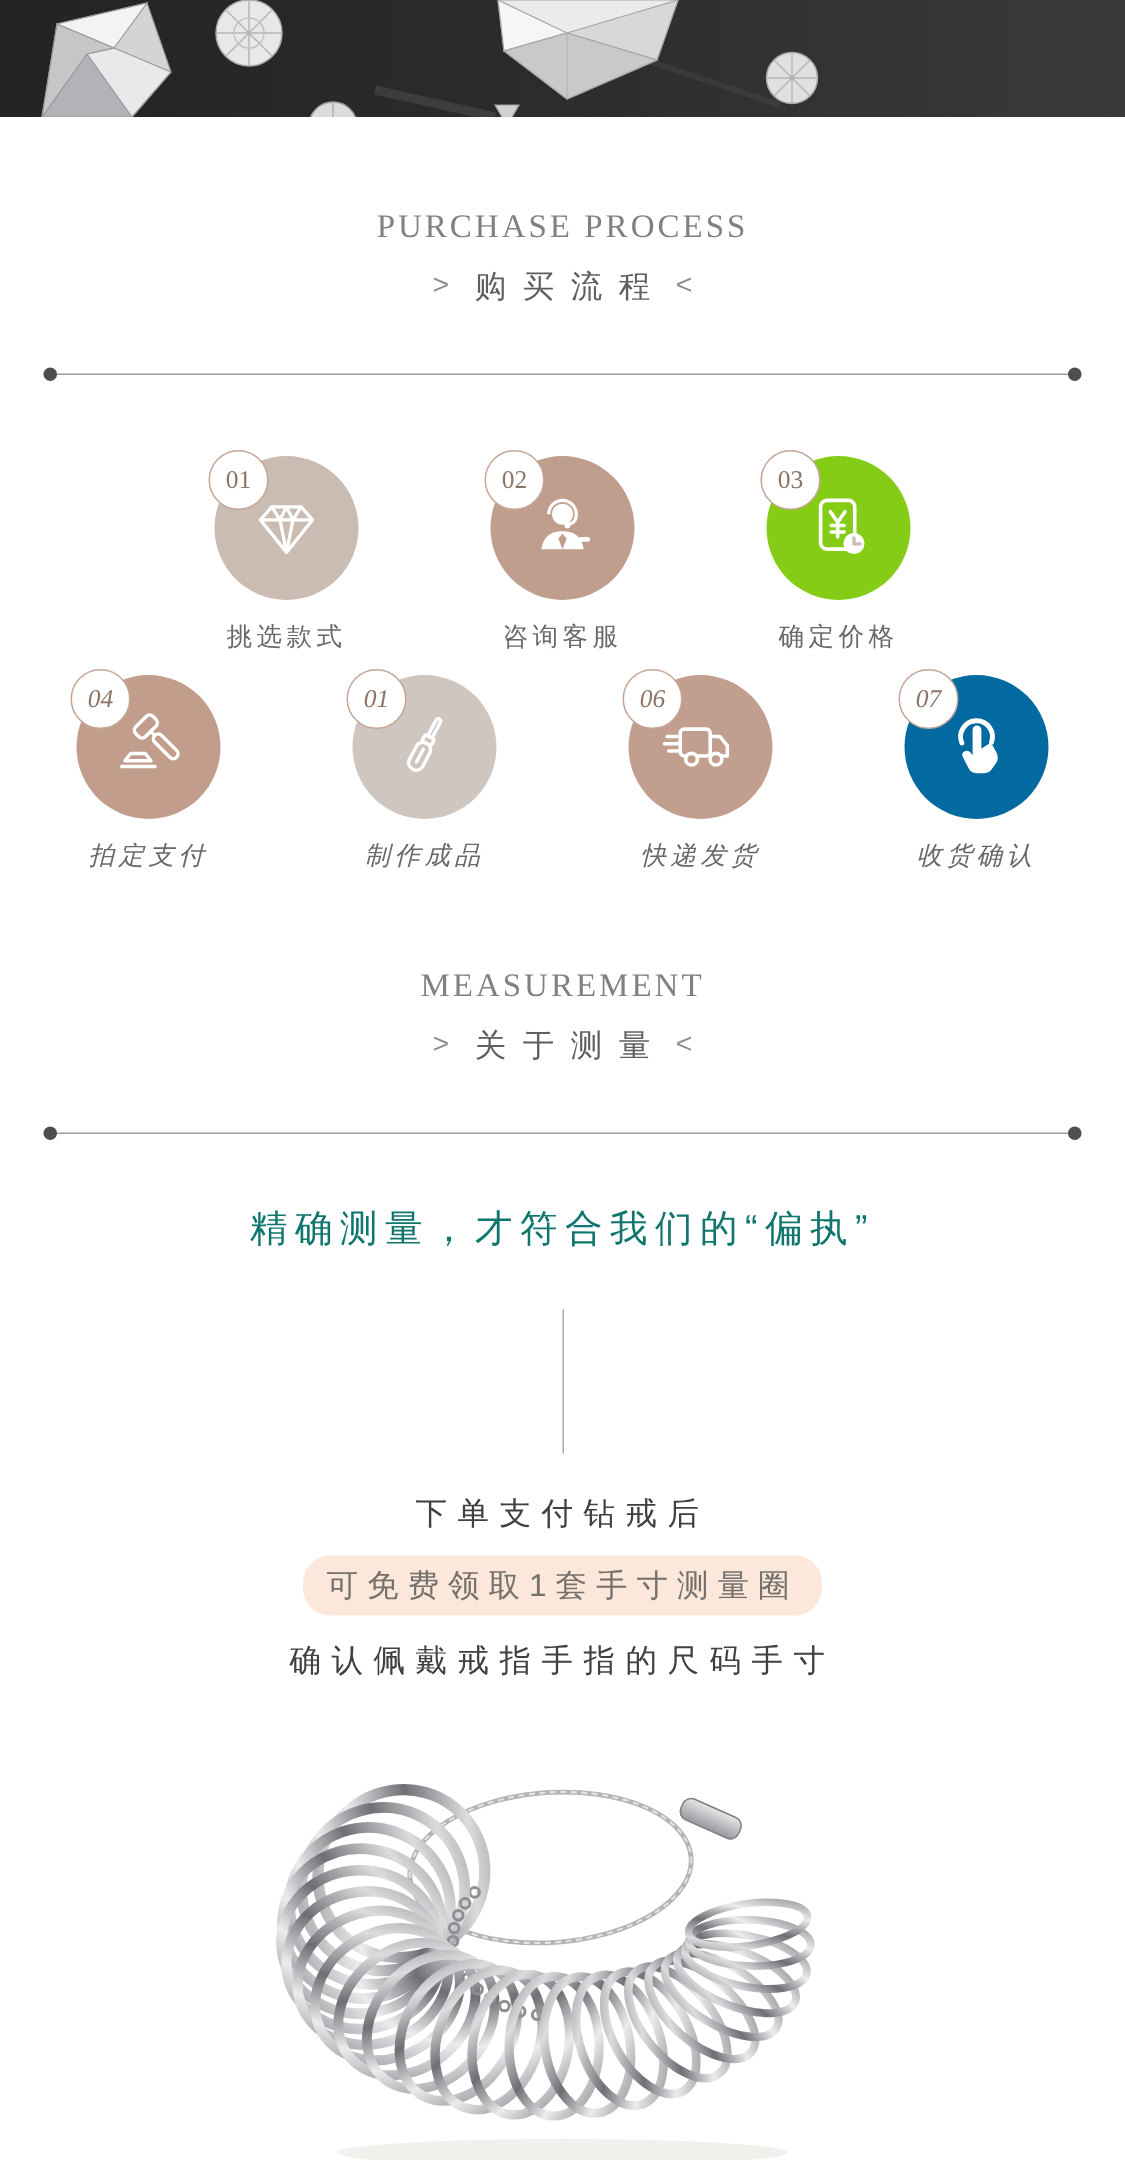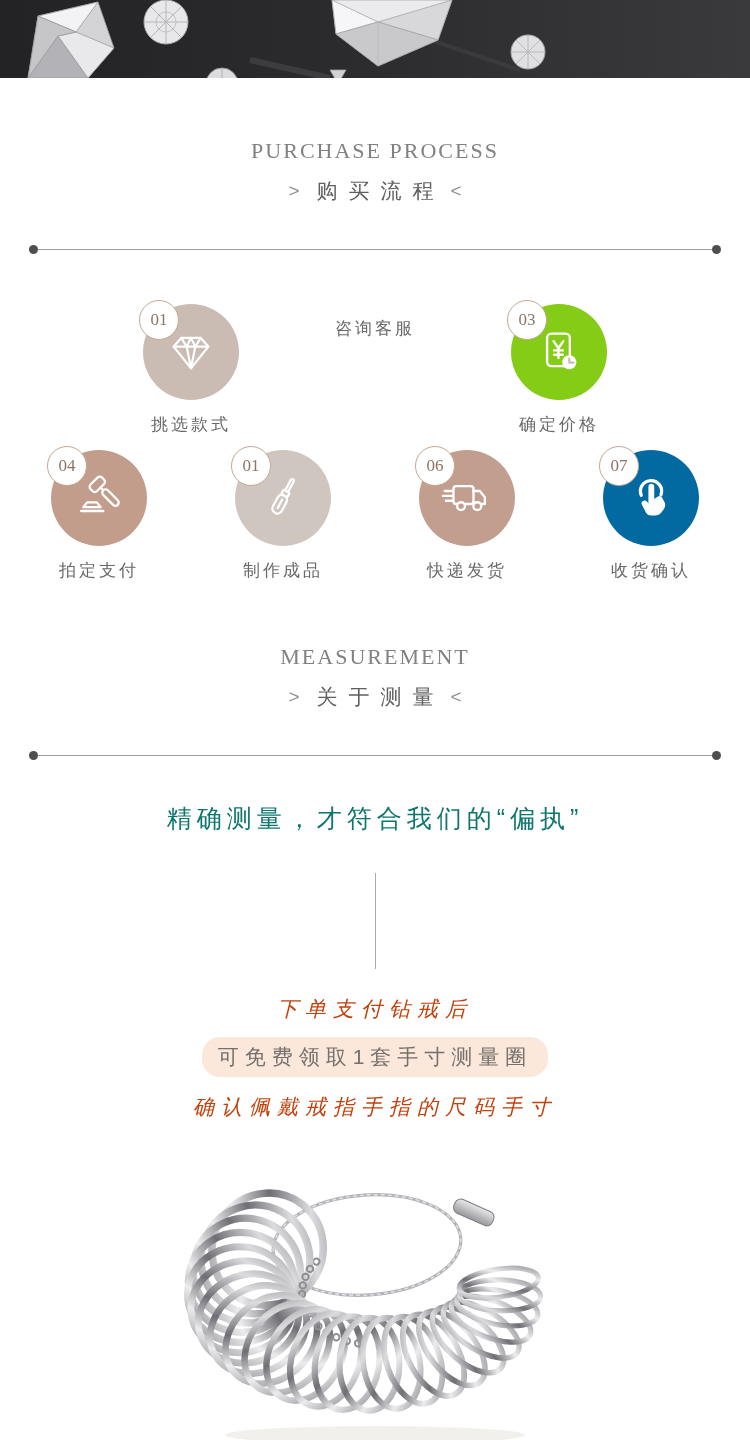--- a/index.html
+++ b/index.html
@@ -30,21 +30,21 @@
   .divider {
     margin:40px auto 0; width:692px; height:9px;
     display:flex; align-items:center;
   }
   .divider .dot { width:9px; height:9px; border-radius:50%; background:#4e4e4e; flex:0 0 auto; }
   .divider .line { flex:1 1 auto; height:1.5px; background:#9d9d9d; }
 
   
   .steps-row { display:flex; justify-content:center;gap:24px; }
   .steps-row.r1 { margin-top:50px; }
-  .steps-row.r2 { margin-top:14px; }
+  .steps-row.r2 { margin-top:14px;font-style:italic; }
   .step { width:160px; display:flex; flex-direction:column; align-items:center; }
   .circle {
     position:relative; width:96px; height:96px; border-radius:50%;
     display:flex; align-items:center; justify-content:center;
   }
   .badge {
     position:absolute; left:-4px; top:-4px; width:40px; height:40px;
     border-radius:50%; background:#ffffff; border:1.5px solid #c3a695;
     display:flex; align-items:center; justify-content:center;
     font-family:"Liberation Serif","DejaVu Serif",serif;
@@ -52,21 +52,21 @@
   }
   .step-label { margin-top:13px; font-size:17px; letter-spacing:3px; color:#696969; }
   .step svg.icon { width:52px; height:52px; }
 
   
   .headline {
     margin-top:42px; text-align:center; font-size:25px; letter-spacing:5px;
     color:#0f766e; font-weight:400;
   }
   .vline { margin:38px auto 0; width:1px; height:96px; background:#a9a9a9; }
-  .m-line { margin-top:26px; text-align:center; font-size:21px; letter-spacing:7px; color:#c2410c;font-style:italic; }
+  .m-line { margin-top:26px; text-align:center; font-size:21px; letter-spacing:7px; color:#404040; }
   .m-line.tight { margin-top:16px; }
   .pill-wrap { margin-top:14px; text-align:center; }
   .pill {
     display:inline-block; padding:6px 16px; border-radius:18px;
     font-size:21px; letter-spacing:6px; color:#75706c;
   }
 
   
   .ring-wrap { margin-top:32px; text-align:center; }
 </style>
@@ -142,20 +142,32 @@
         <div class="badge">01</div>
         <svg class="icon" viewBox="0 0 48 48" fill="none" stroke="#ffffff" stroke-width="2" stroke-linejoin="round" stroke-linecap="round">
           <path d="M15 11 H33 L40 19 L24 39 L8 19 Z"></path>
           <path d="M8 19 H40 M15 11 L20 19 L24 11 L28 19 L33 11 M20 19 L24 39 L28 19"></path>
         </svg>
       </div>
       <div class="step-label">挑选款式</div>
     </div>
 
     <div class="step">
+      <div class="circle" style="background: rgb(192, 158, 142);">
+        <div class="badge">02</div>
+        <svg class="icon" viewBox="0 0 48 48">
+          <circle cx="24" cy="15.5" r="6.5" fill="#ffffff"></circle>
+          <path d="M11 37 q1.5 -11 13 -11 q11.5 0 13 11 z" fill="#ffffff"></path>
+          <path d="M24 27.5 l2.6 3 -2.6 6.5 -2.6 -6.5 z" fill="#c09e8e"></path>
+          <path d="M32.5 15.5 a8.5 8.5 0 0 0 -17 0" stroke="#ffffff" stroke-width="2" fill="none"></path>
+          <path d="M32.5 15.5 q0.5 5 -5 6.5" stroke="#ffffff" stroke-width="2" fill="none" stroke-linecap="round"></path>
+          <circle cx="27" cy="22.4" r="1.8" fill="#ffffff"></circle>
+          <rect x="33.5" y="29.5" width="7.5" height="3" rx="1.5" fill="#ffffff"></rect>
+        </svg>
+      </div>
       <div class="step-label">咨询客服</div>
     </div>
 
     <div class="step">
       <div class="circle" style="background: #84cc16;">
         <div class="badge">03</div>
         <svg class="icon" viewBox="0 0 48 48" fill="none" stroke="#ffffff" stroke-width="2.2" stroke-linecap="round" stroke-linejoin="round">
           <rect x="13" y="7" width="21" height="30" rx="4"></rect>
           <path d="M19 14 l4.5 6.5 4.5 -6.5 M23.5 20.5 v9 M19.5 22.5 h8 M19.5 26.5 h8"></path>
           <circle cx="33.5" cy="33.5" r="6.5" fill="#ffffff" stroke="none"></circle>

